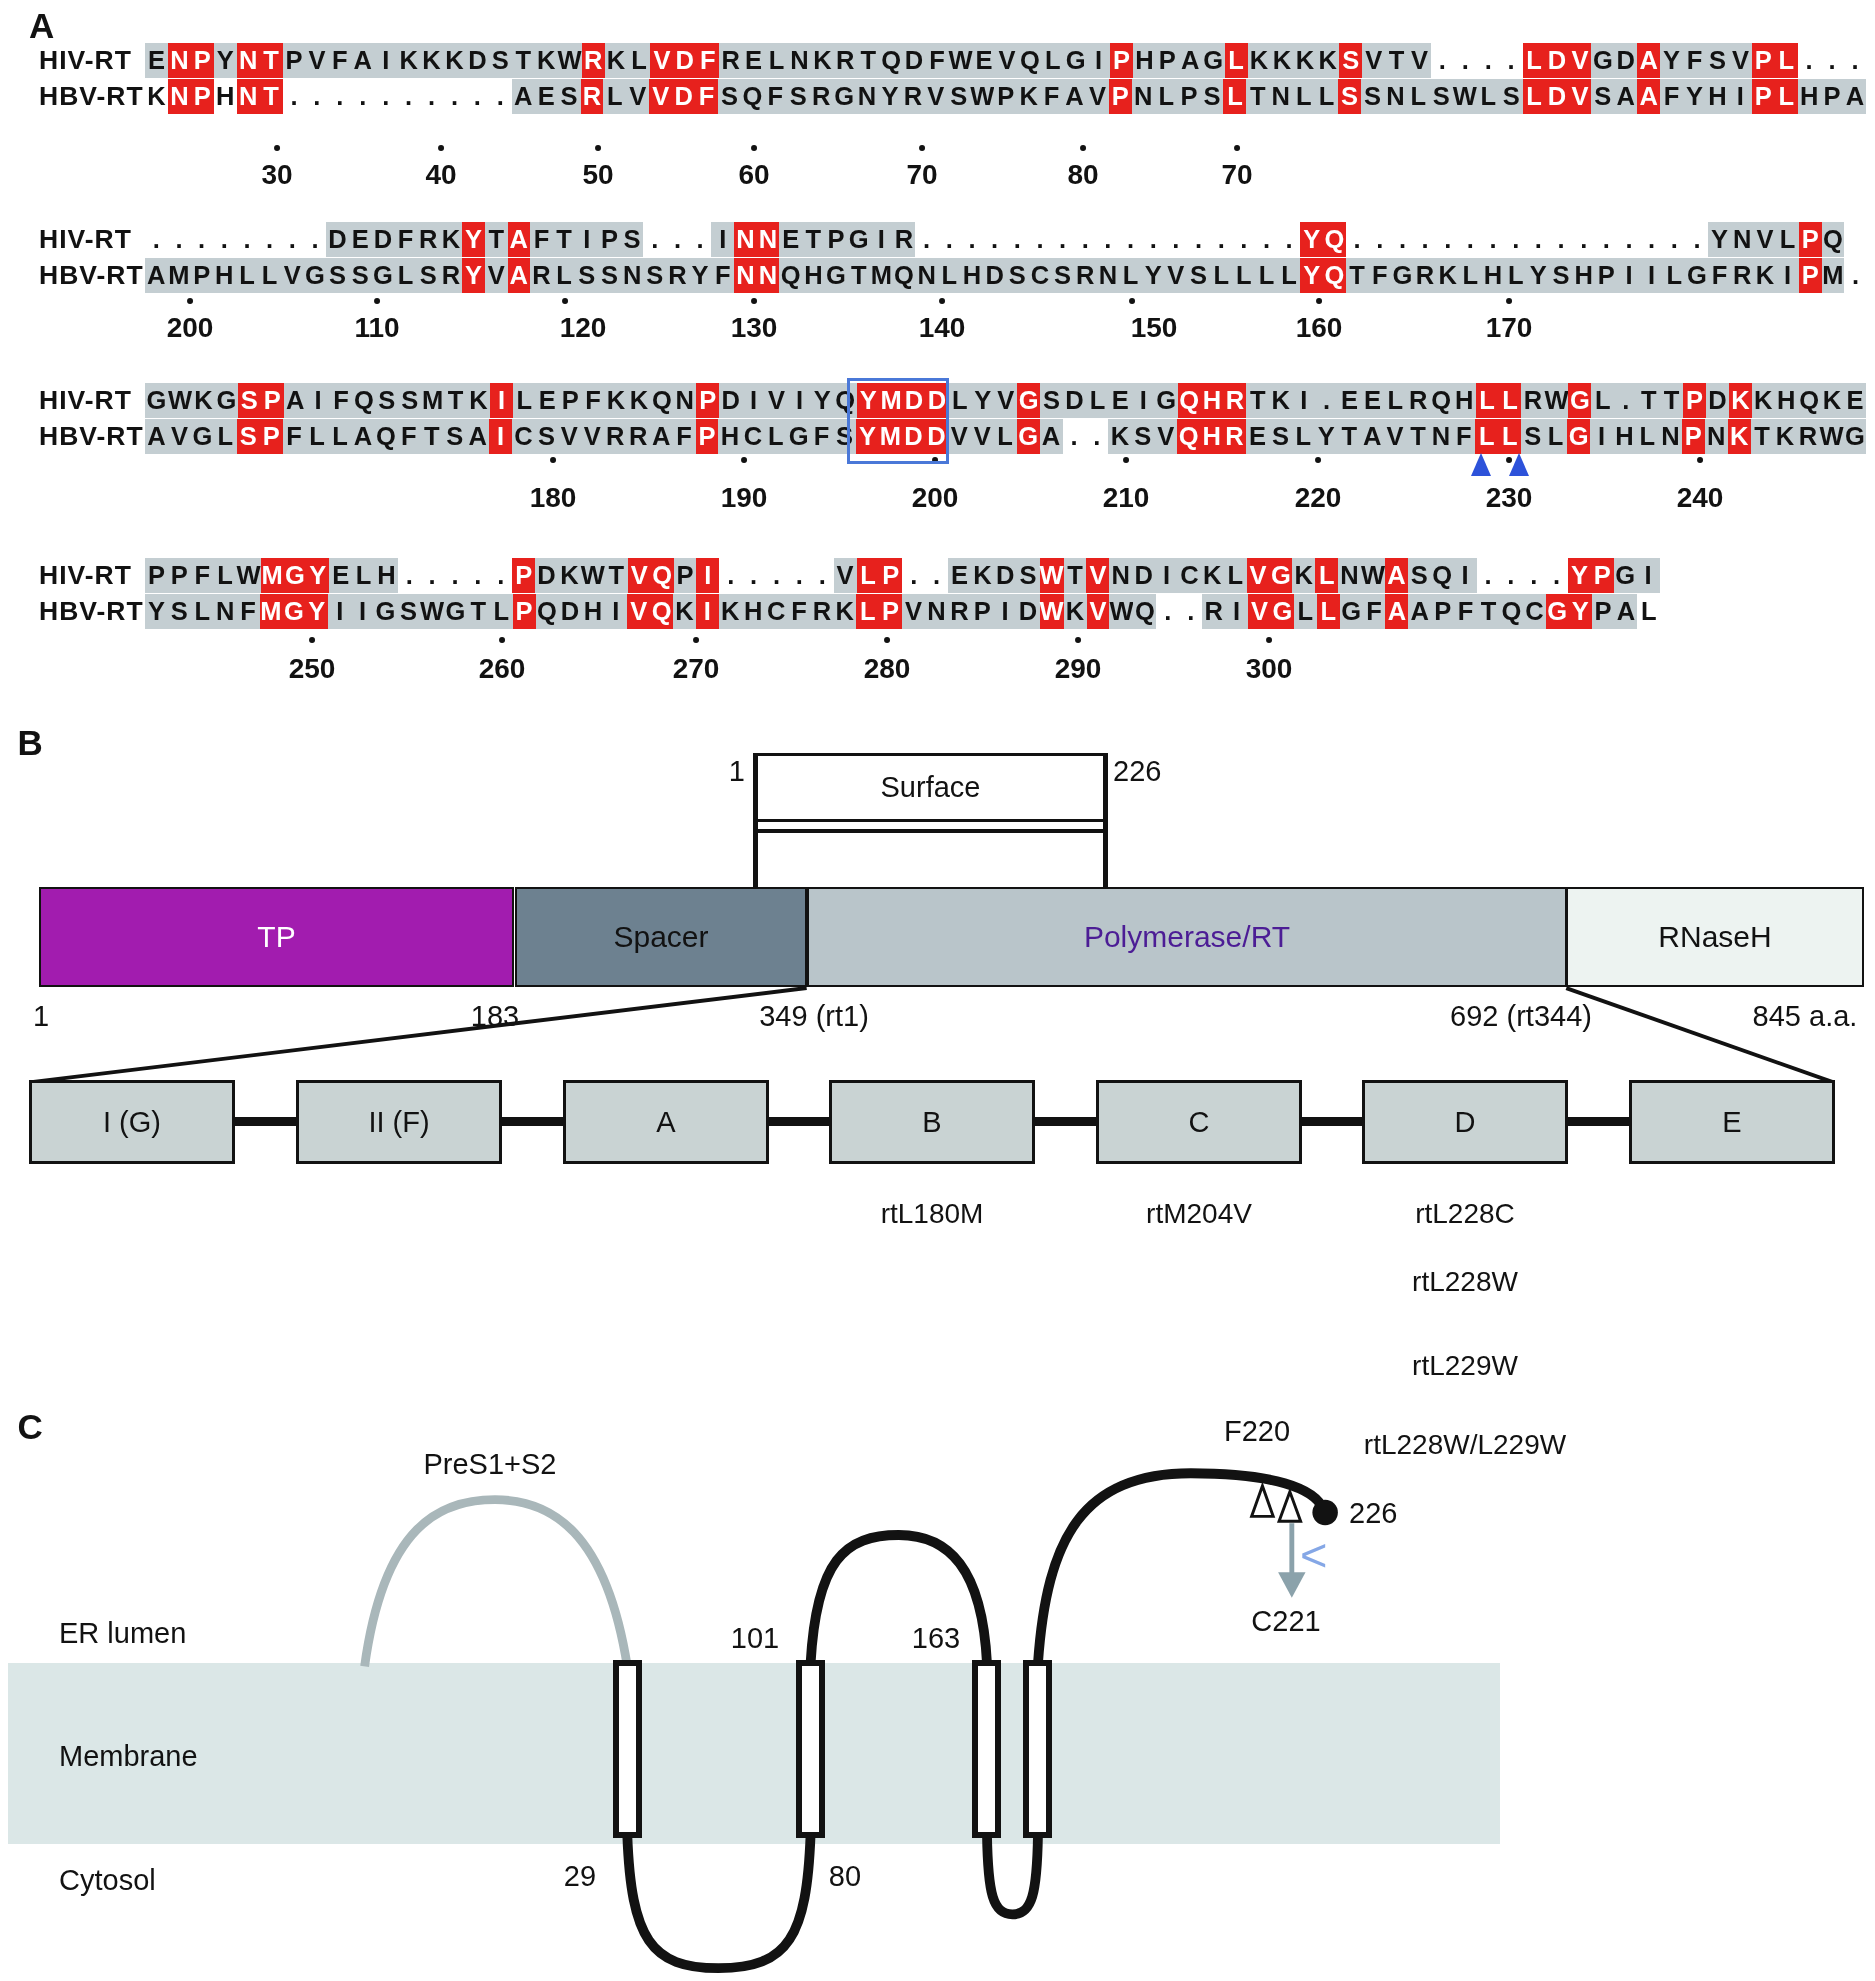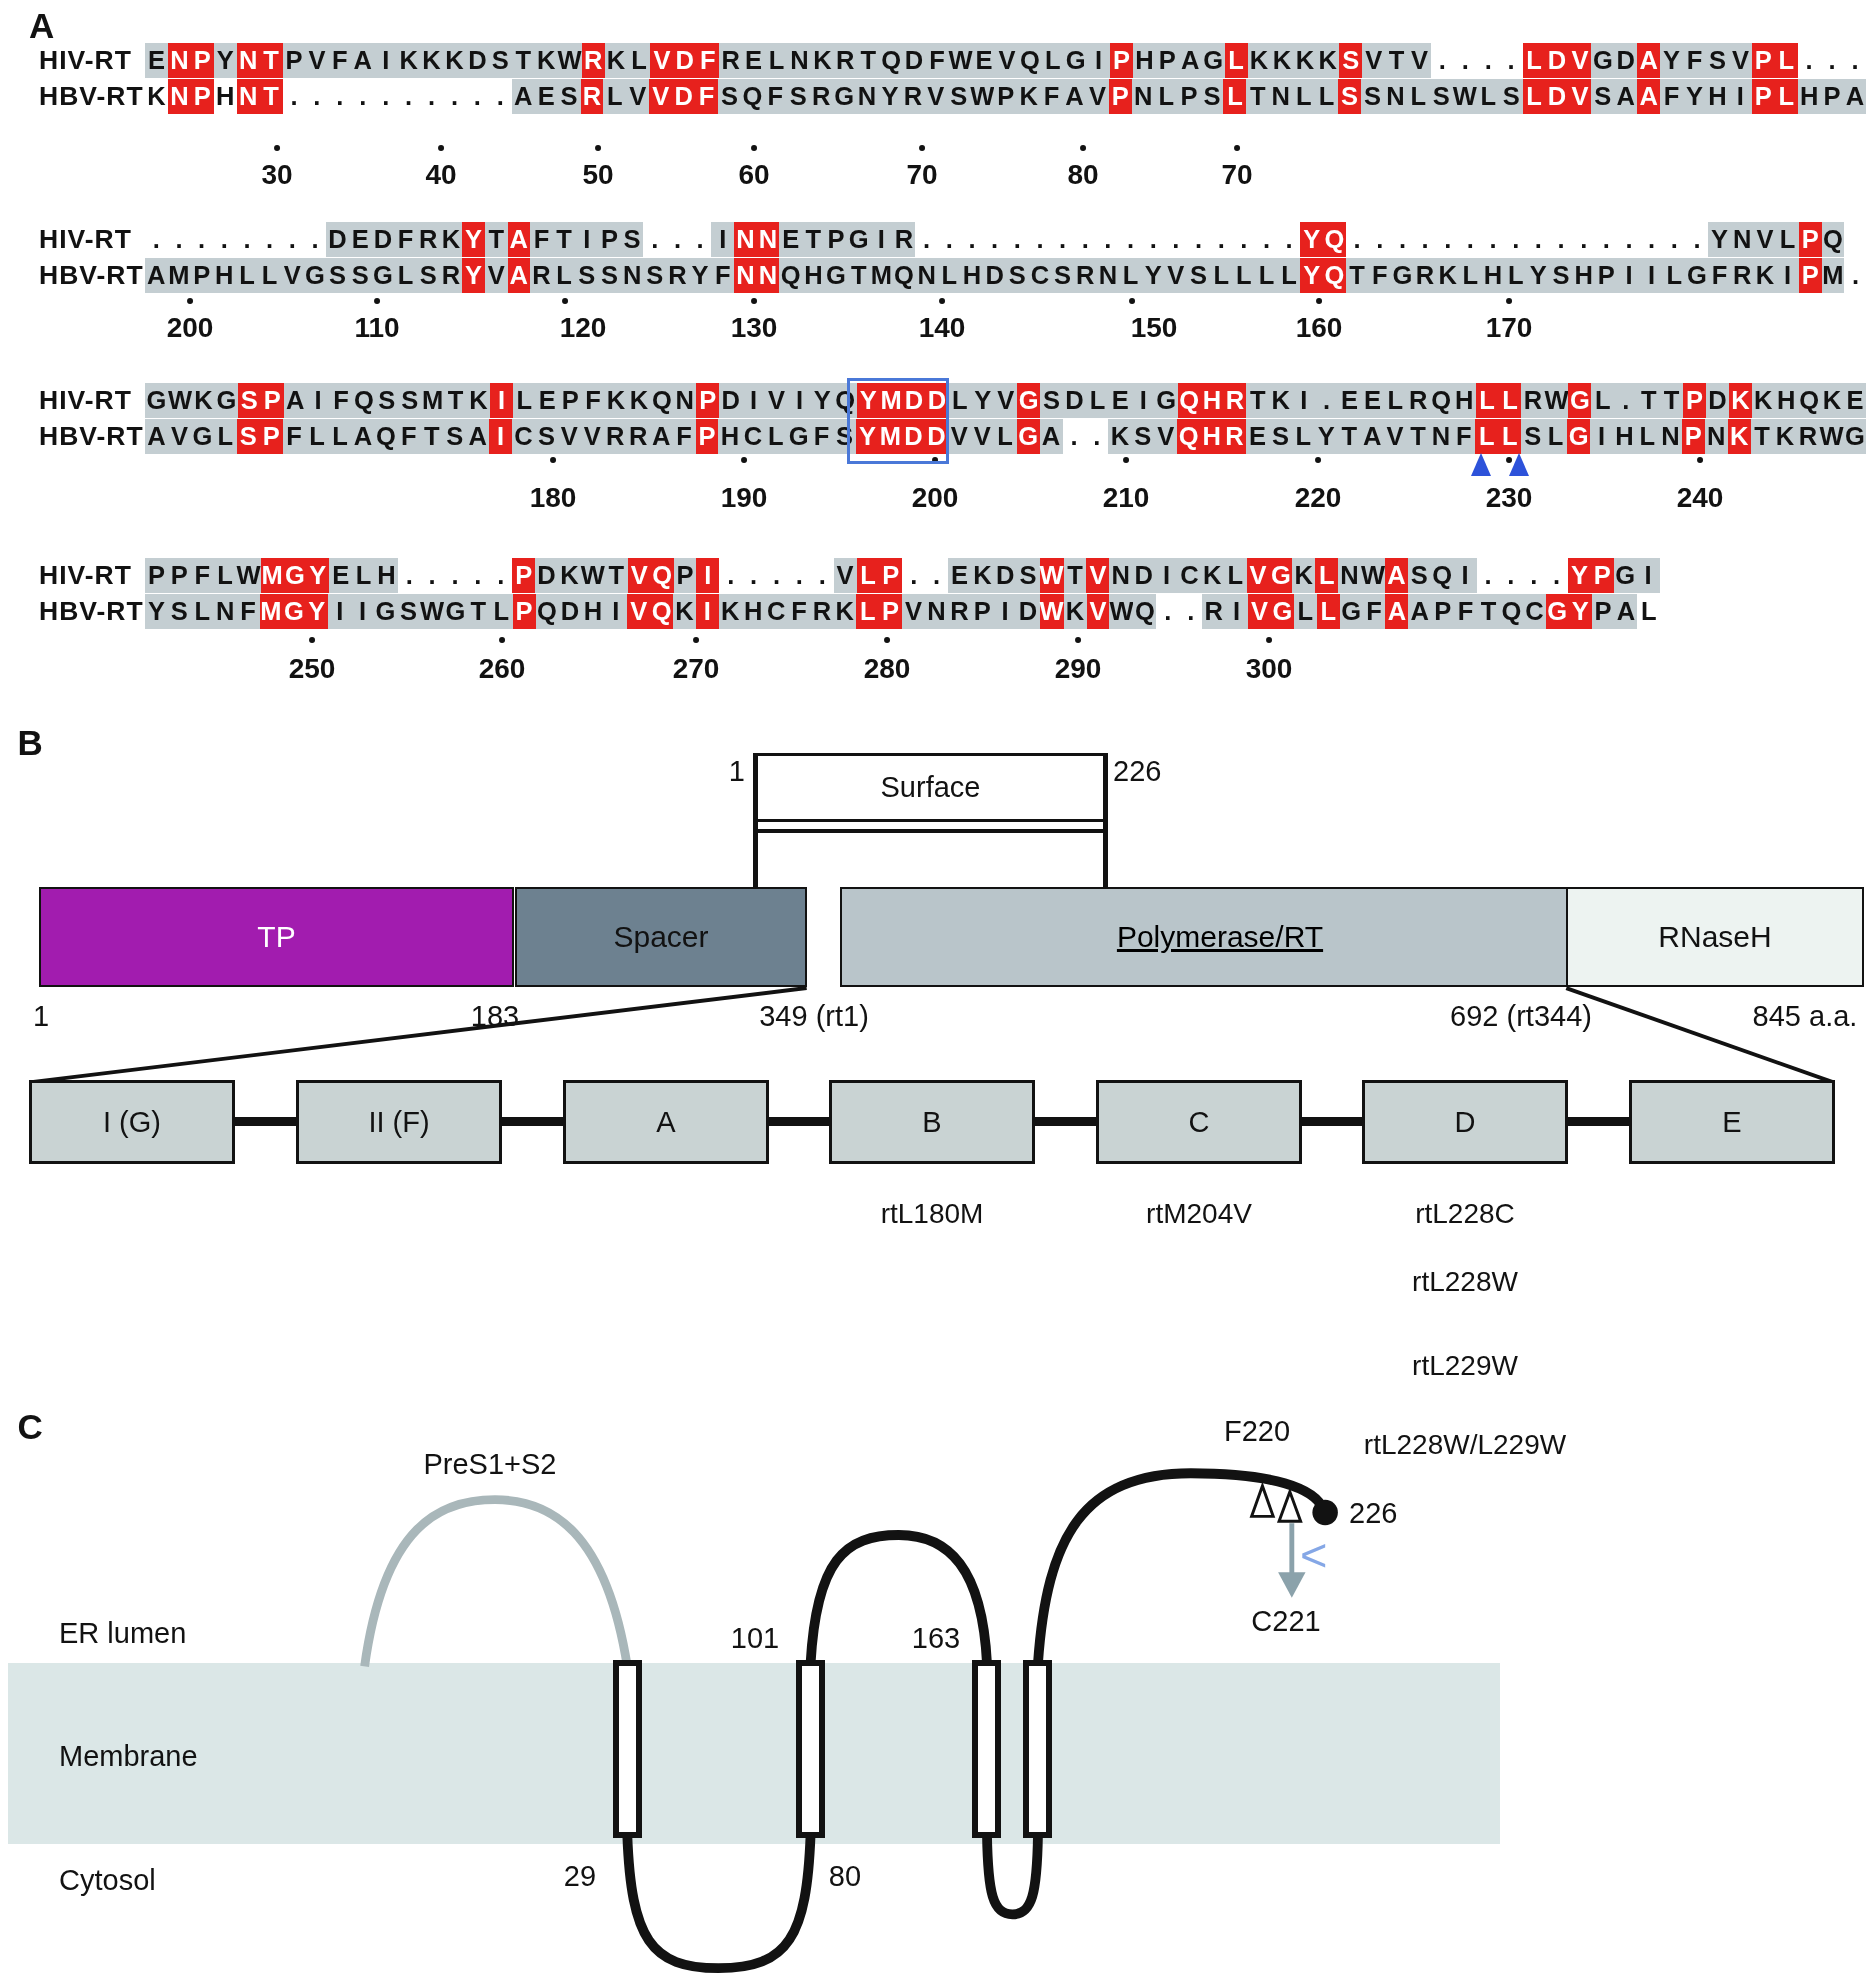--- a/index.html
+++ b/index.html
@@ -742,21 +742,21 @@
   <div class="surface-label">Surface</div>
 </div>
 <div class="abs" style="left:1113px;top:755px;font:400 29px 'Liberation Sans',sans-serif;">226</div>
 <div class="vtick" style="left:753px;top:753px;height:134px;"></div>
 <div class="vtick" style="left:1103px;top:753px;height:134px;"></div>
 <div class="hline" style="left:755px;top:829px;width:350px;"></div>
 
 <div id="bar-segments">
     <div class="barseg" style="left: 39px; width: 475px; background: #a21caf; color: rgb(255, 255, 255);">TP</div>
     <div class="barseg" style="left: 515px; width: 292px; background: rgb(109, 129, 144); color: rgb(18, 18, 18);">Spacer</div>
-    <div class="barseg" style="left: 840px; width: 760px; background: rgb(185, 197, 202); color: #000000; text-decoration: underline;">Polymerase/RT</div>
+    <div class="barseg" style="left: 807px; width: 760px; background: rgb(185, 197, 202); color: #4c1d95;">Polymerase/RT</div>
     <div class="barseg" style="left: 1566px; width: 298px; background: rgb(237, 243, 241); color: rgb(18, 18, 18);">RNaseH</div>
   </div>
 <div id="scale-labels">
     <div class="scalelab" style="left: 33px; transform: none;">1</div>
     <div class="scalelab" style="left: 495px;">183</div>
     <div class="scalelab" style="left: 814px;">349 (rt1)</div>
     <div class="scalelab" style="left: 1521px;">692 (rt344)</div>
     <div class="scalelab" style="left: 1805px;">845 a.a.</div>
   </div>
 

